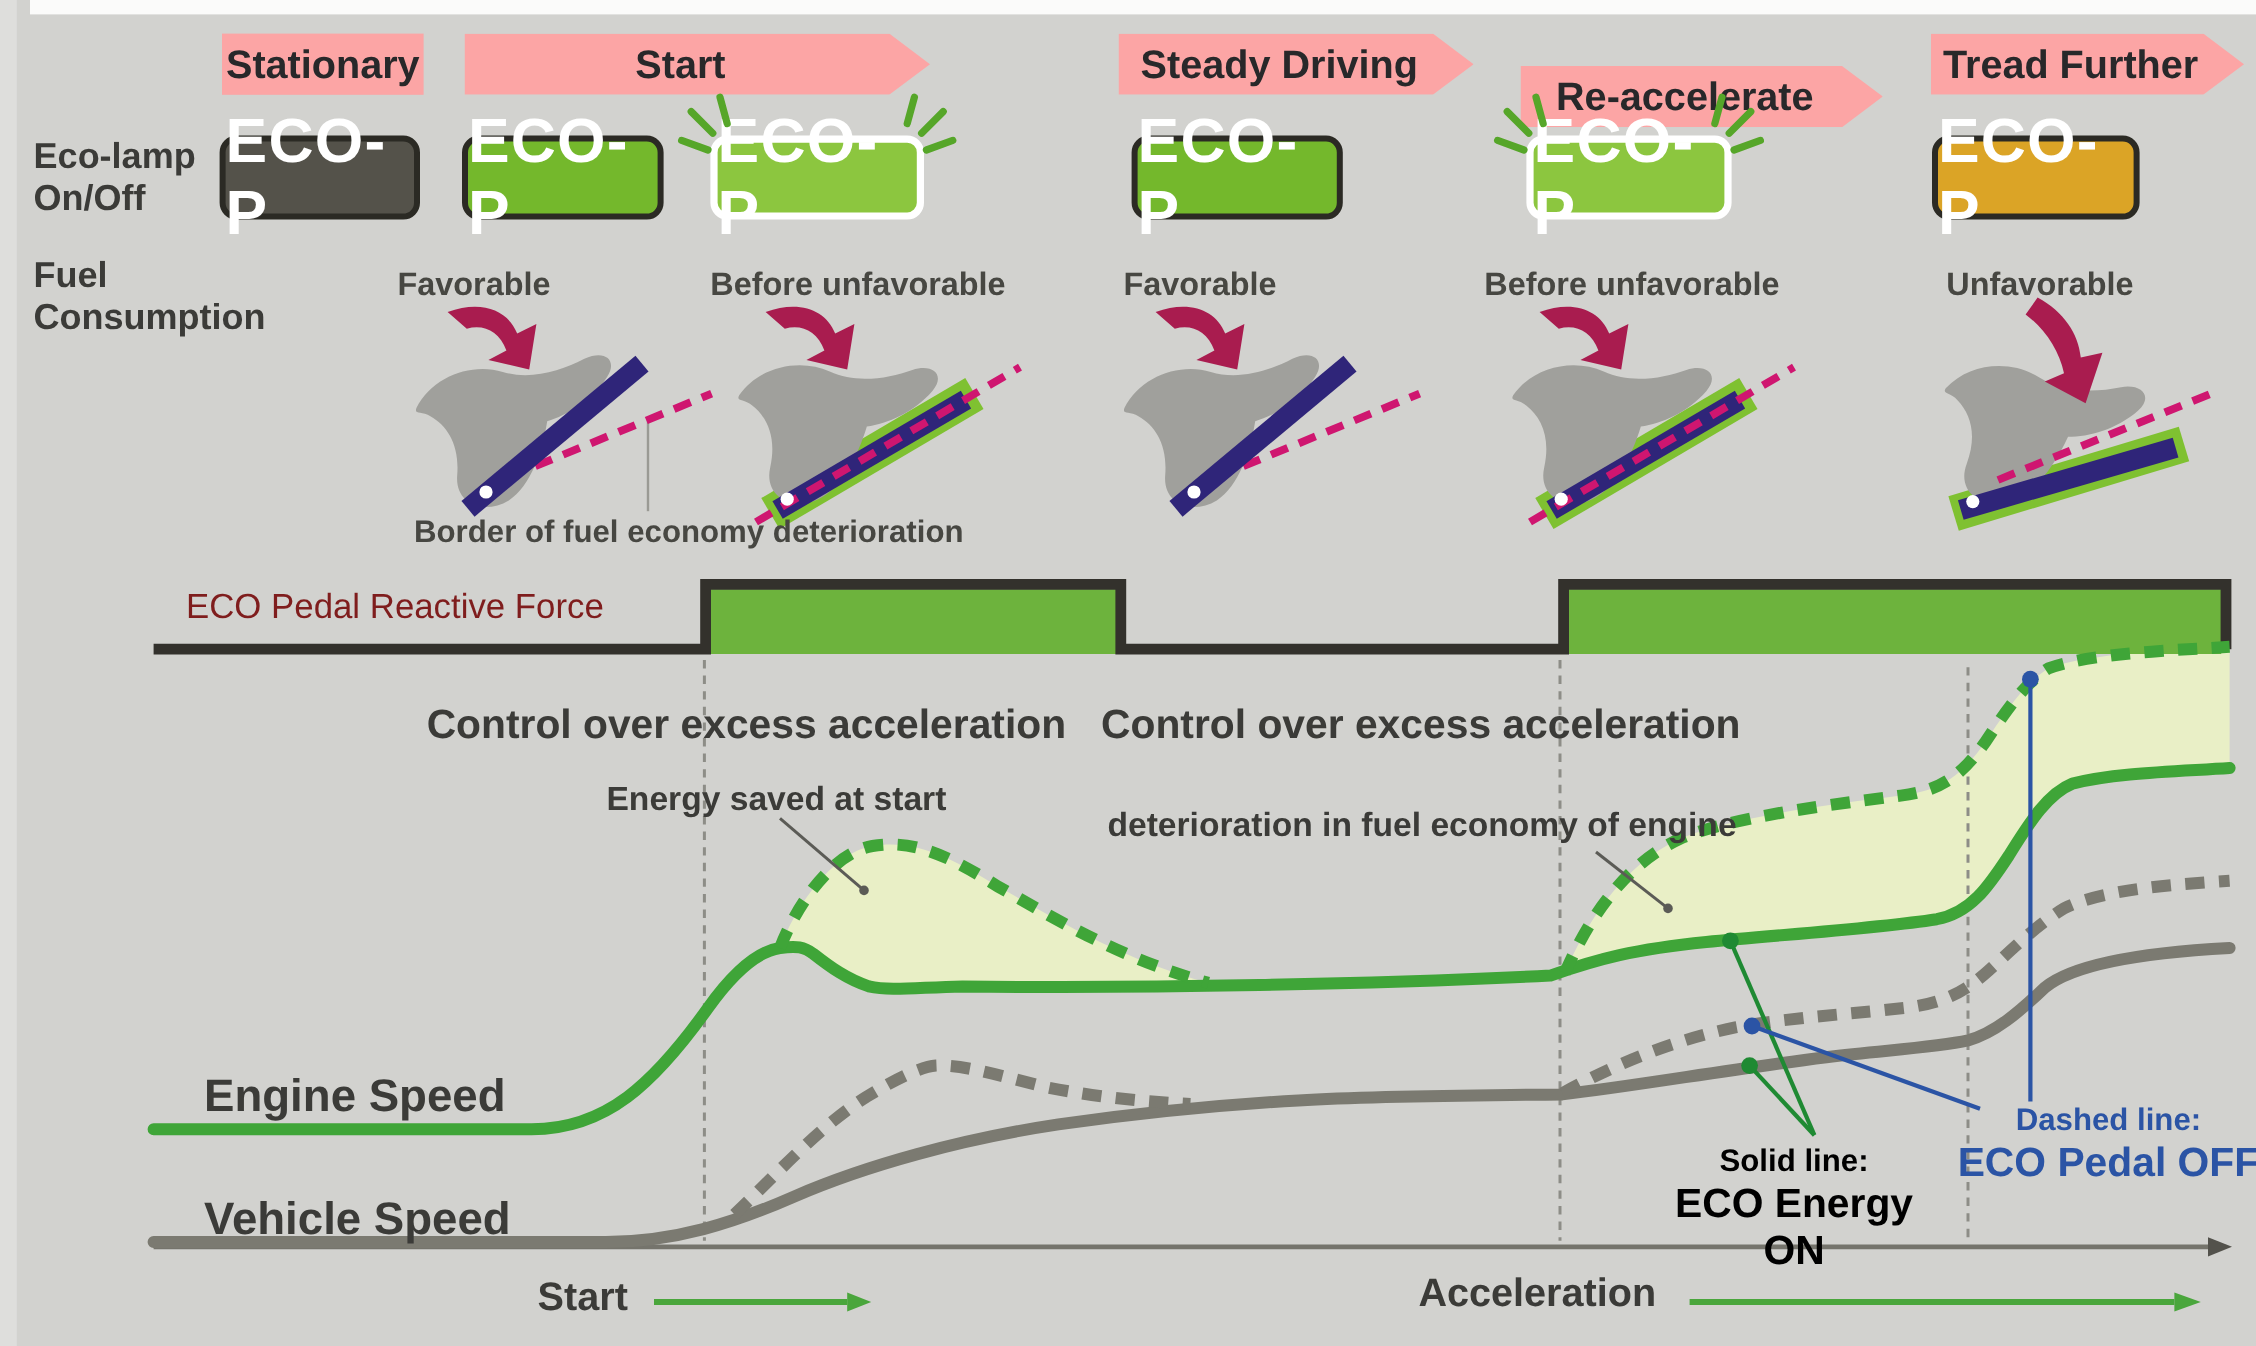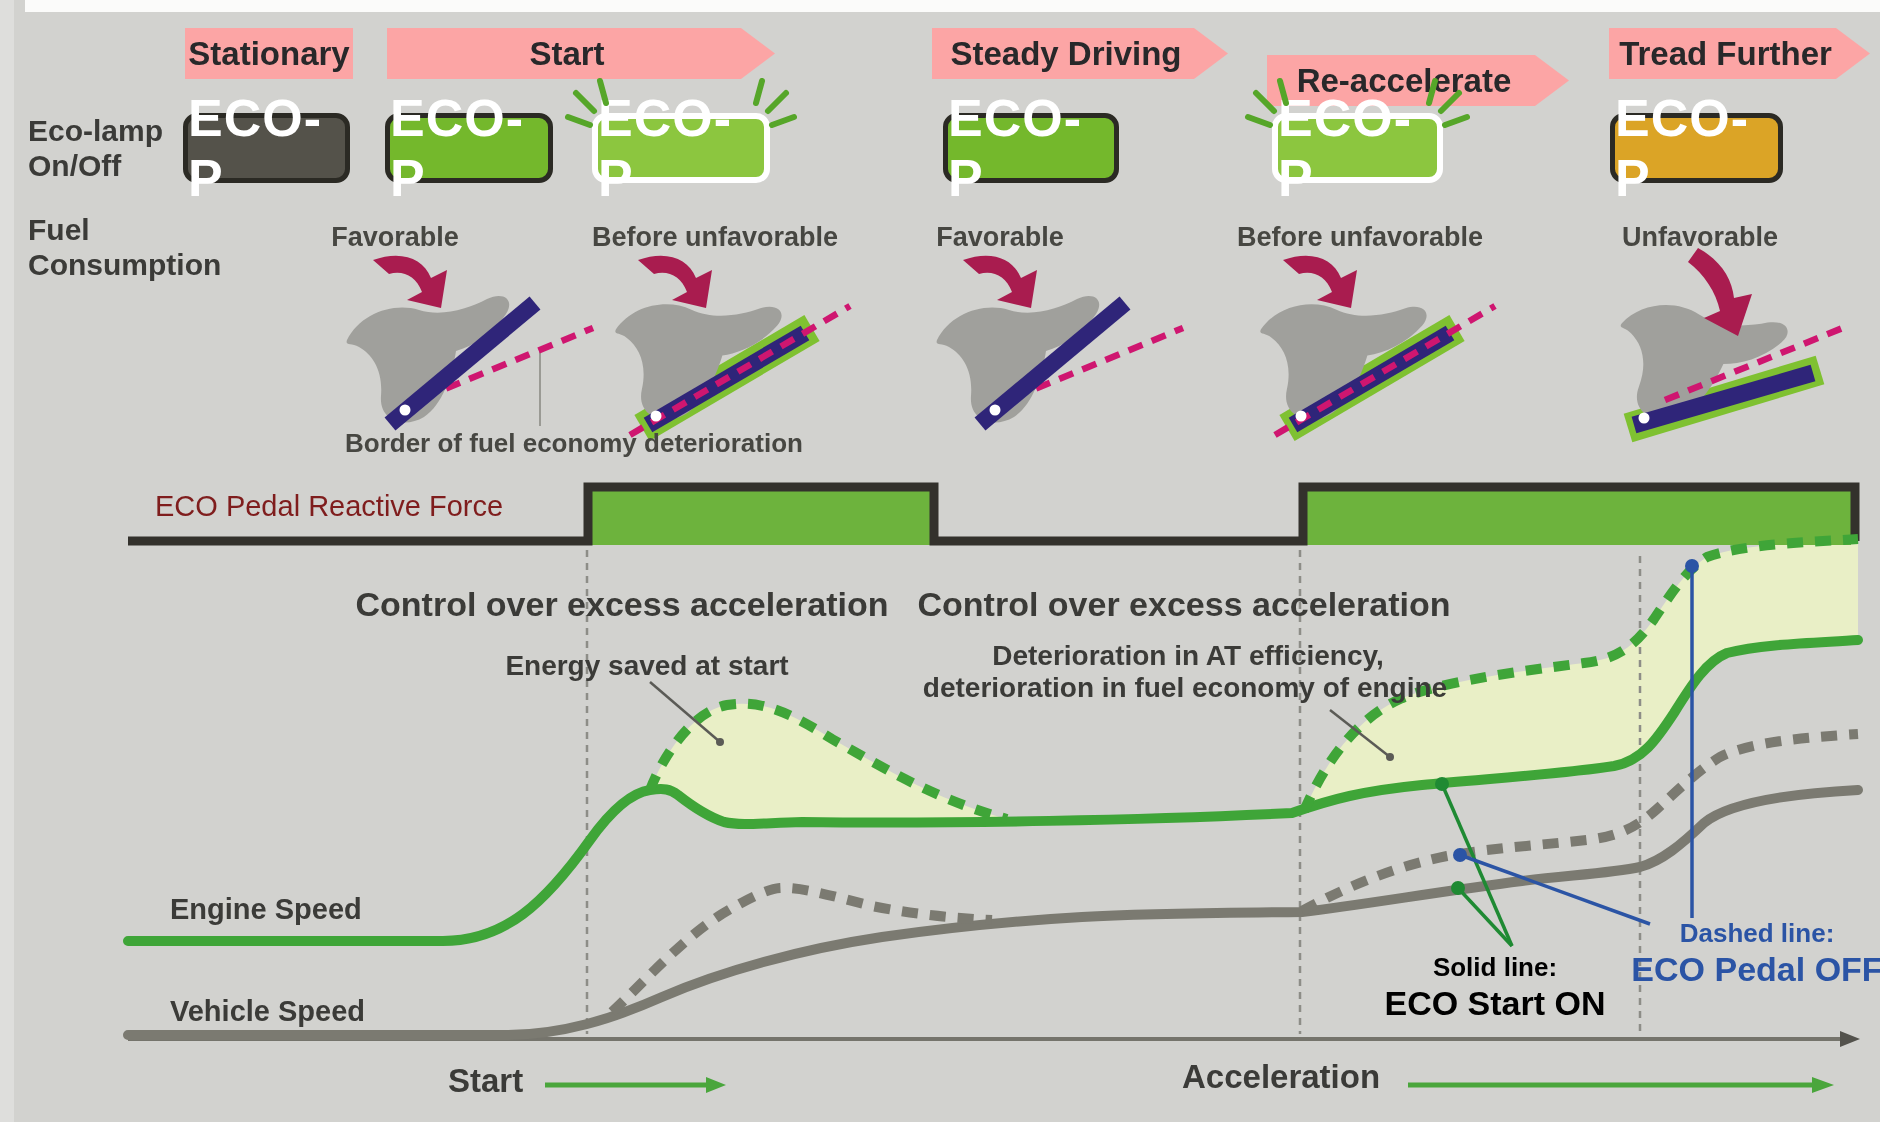--- a/index.html
+++ b/index.html
@@ -22,21 +22,21 @@
   .rays{position:absolute;top:-46px;width:62px;height:58px;}
   .rays-l{left:-42px;}
   .rays-r{right:-42px;transform:scaleX(-1);}
   .pcap{position:absolute;top:222px;width:300px;text-align:center;font-weight:bold;font-size:27px;color:#474742;}
   .pedal{position:absolute;top:248px;width:280px;height:200px;}
   .note{position:absolute;font-weight:bold;font-size:26px;color:#474742;}
   
   .rf-label{position:absolute;left:155px;top:490px;font-weight:normal;font-size:29px;color:#7f1d1d;}
   .a-title{position:absolute;font-weight:bold;font-size:34px;color:#3b3b38;text-align:center;width:560px;}
   .a-sub{position:absolute;font-weight:bold;font-size:28px;color:#3b3b38;text-align:center;}
-  .series-label{position:absolute;left:170px;font-weight:bold;font-size:29px;color:#3b3b38;}
+  .series-label{position:absolute;left:170px;font-weight:bold;font-size:38px;color:#3b3b38;}
   .leg{position:absolute;font-weight:bold;text-align:center;}
   .leg.green{color:#000000;}
   .leg.blue{color:#2b54a5;}
   .xlab{position:absolute;font-weight:bold;font-size:33px;color:#3b3b38;}
   .layer{position:absolute;left:0;top:0;}
 </style>
 </head>
 <body>
 
 <div class="stage">
@@ -231,27 +231,26 @@
   </svg>
 
   <div class="note" style="left:345px;top:428px;">Border of fuel economy deterioration</div>
 
   <div class="rf-label">ECO Pedal Reactive Force</div>
 
   <div class="a-title" style="left:342px;top:585px;">Control over excess acceleration</div>
   <div class="a-sub" style="left:447px;top:650px;width:400px;">Energy saved at start</div>
 
   <div class="a-title" style="left:904px;top:585px;">Control over excess acceleration</div>
-  <div class="a-sub" style="left:948px;top:640px;width:480px;">Deterioration in AT efficiency,</div>
   <div class="a-sub" style="left:905px;top:672px;width:560px;">deterioration in fuel economy of engine</div>
 
   <div class="series-label" style="top:893px;">Engine Speed</div>
   <div class="series-label" style="top:995px;">Vehicle Speed</div>
 
   <div class="leg green" style="left:1375px;top:952px;width:240px;font-size:26px;">Solid line:</div>
-  <div class="leg green" style="left:1375px;top:984px;width:240px;font-size:34px;">ECO Start ON</div>
+  <div class="leg green" style="left:1375px;top:984px;width:240px;font-size:34px;">ECO Energy ON</div>
   <div class="leg blue" style="left:1637px;top:918px;width:240px;font-size:26px;">Dashed line:</div>
   <div class="leg blue" style="left:1617px;top:950px;width:280px;font-size:34px;">ECO Pedal OFF</div>
 
   <div class="xlab" style="left:448px;top:1062px;">Start</div>
   <div class="xlab" style="left:1182px;top:1058px;">Acceleration</div>
 
 </div>
 
 </body></html>

